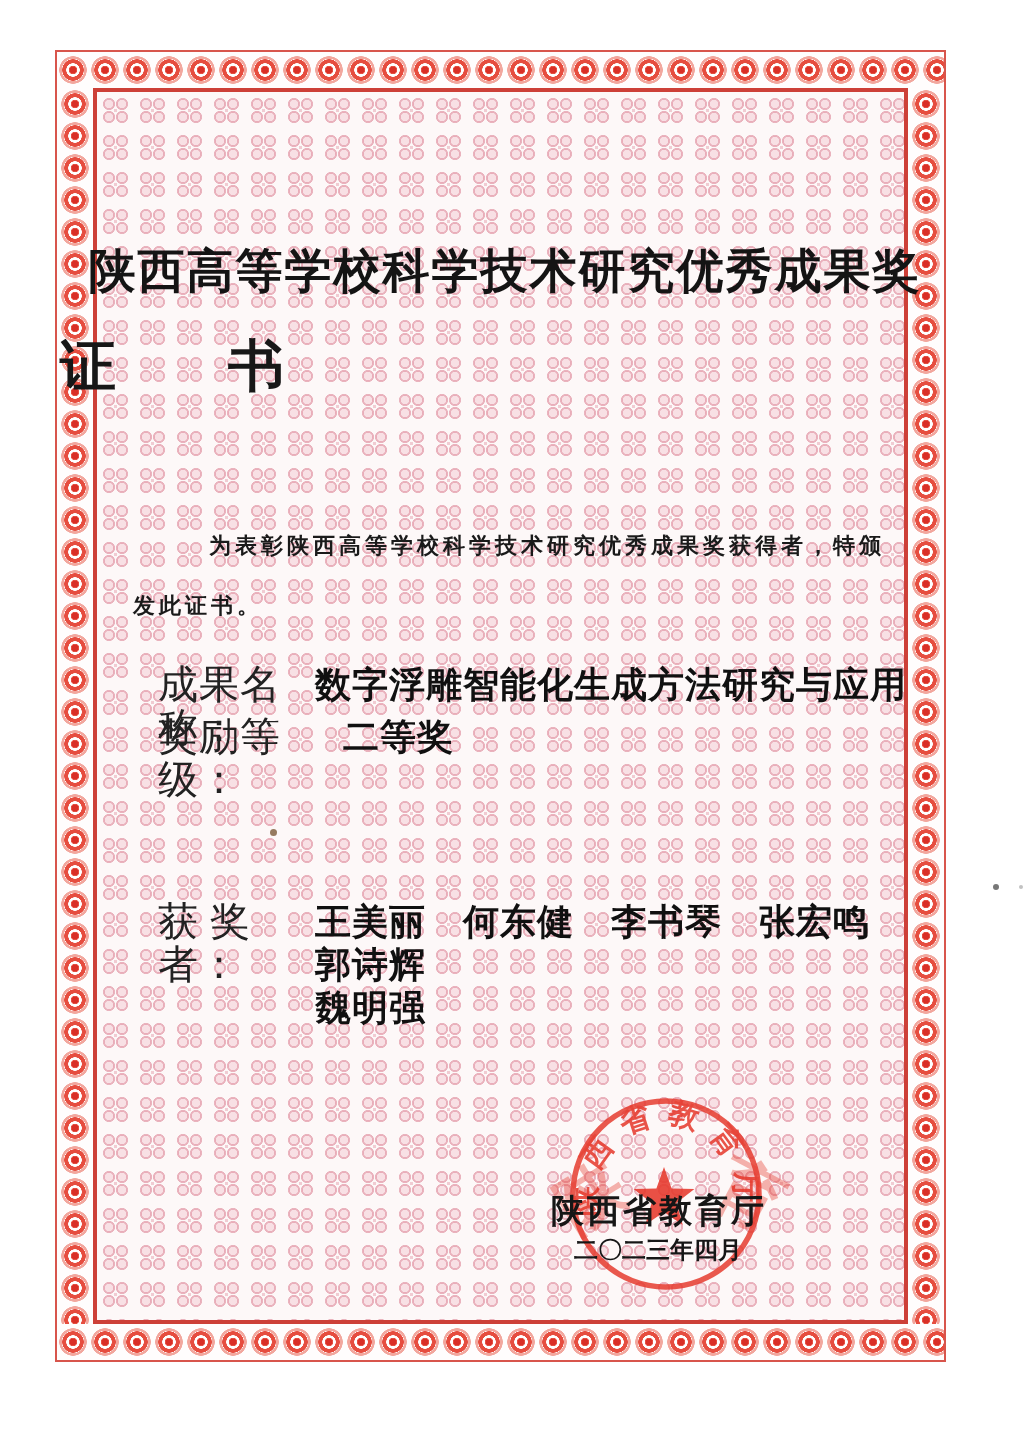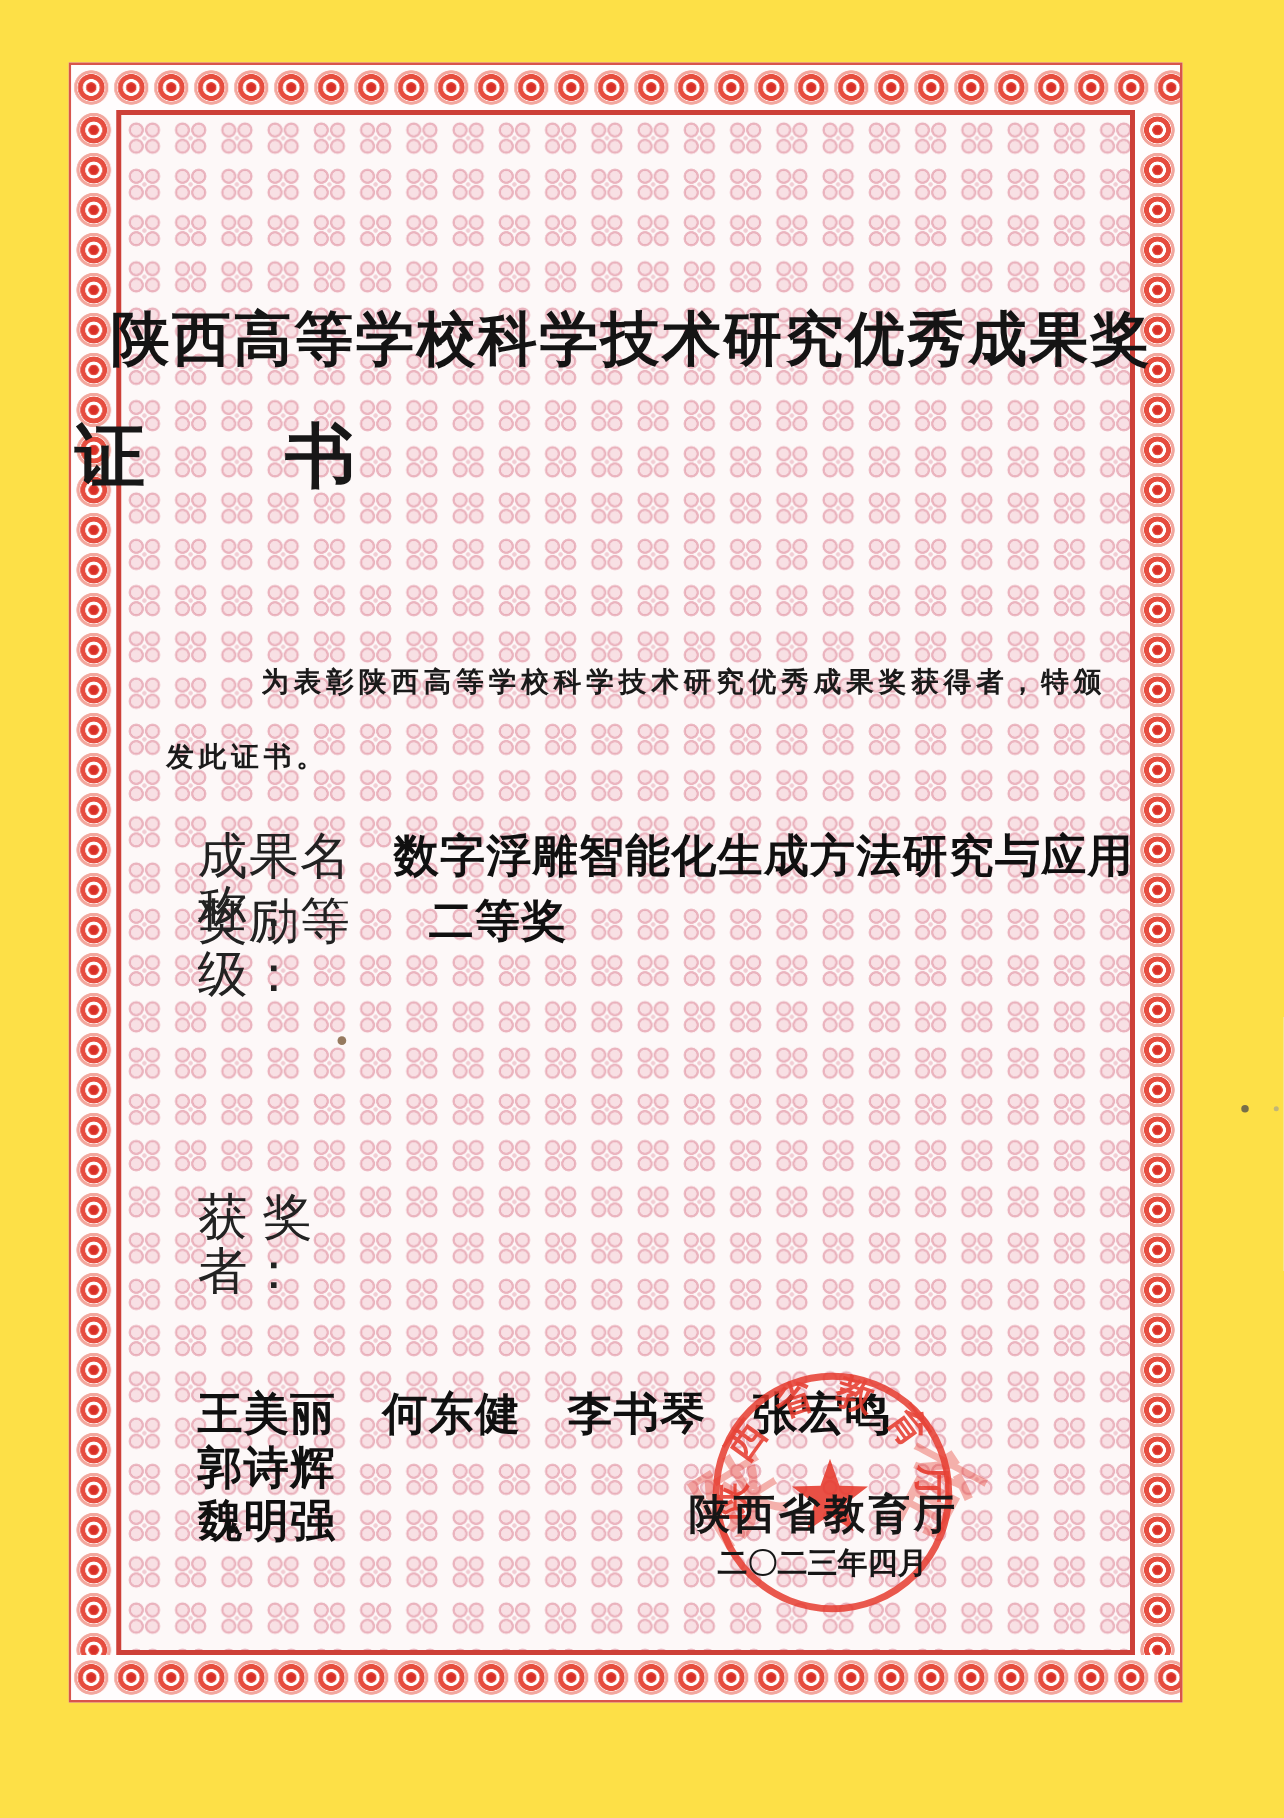--- a/index.html
+++ b/index.html
@@ -1,20 +1,20 @@
 <!DOCTYPE html>
 <html><head>
 <meta charset="utf-8">
 <style>
   * { margin:0; padding:0; box-sizing:border-box; }
   body { background:#e8e8e8; font-family:"Liberation Serif", serif; }
 
   .page {
     position:relative; width:1027px; height:1454px;
-    background:#fde047; overflow:hidden; margin:0 auto;
+    background:#ffffff; overflow:hidden; margin:0 auto;
     color:#1b1b1b;
   }
 
   
   .frame {
     position:absolute; left:55px; top:50px; width:891px; height:1312px;
     border:2px solid #d8554c; background:#fff;
   }
   .band { position:absolute; background-color:#fffdfd;
     background-image:
@@ -68,21 +68,21 @@
   .field-row { position:absolute; left:158px; display:flex; align-items:flex-start; }
   .flabel {
     flex:0 0 157px; width:157px; font-size:40px; line-height:43px;
     letter-spacing:1px; color:#222; font-weight:500;
   }
   .fvalue {
     font-size:36px; font-weight:bold; line-height:43px; letter-spacing:1px;
     font-family:"Liberation Sans", sans-serif; color:#101010;
     white-space:pre-line; max-width:605px;
   }
-  .row-1 { top:663px; } .row-2 { top:715px;gap:28px; } .row-3 { top:771px; } .row-4 { top:952px;flex-direction:column; }
+  .row-1 { top:663px; } .row-2 { top:715px;gap:28px; } .row-3 { top:771px; } .row-4 { top:900px; }
 
   .issuer {
     position:absolute; top:1189px; left:551px;
     font-size:33px; letter-spacing:3px; font-weight:600; color:#161616; z-index:3;
   }
   .dateline {
     position:absolute; top:1234px; left:574px;
     font-size:24px; letter-spacing:0px; font-weight:600; color:#161616; z-index:3;
   }
 

